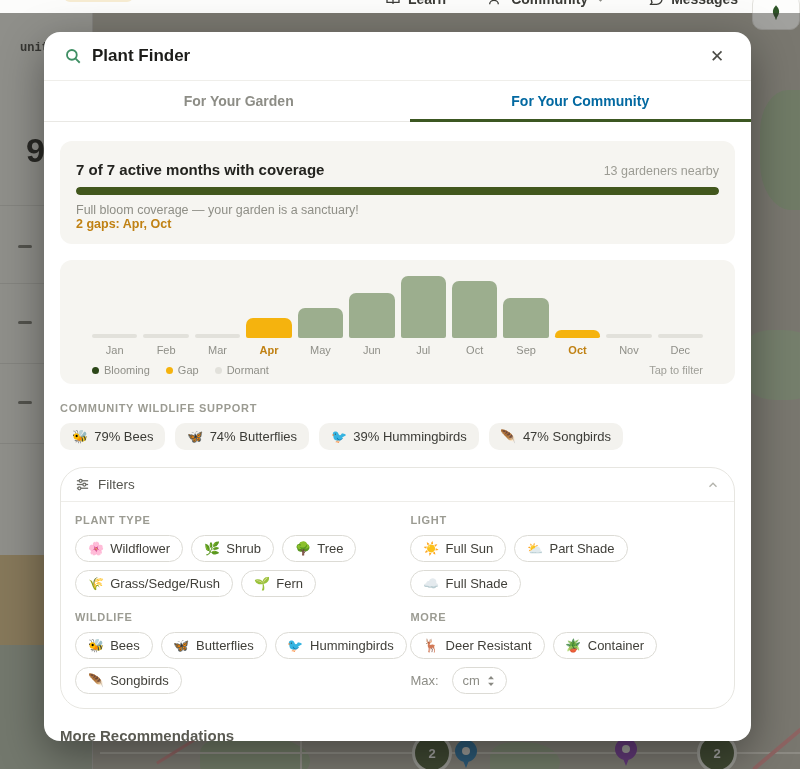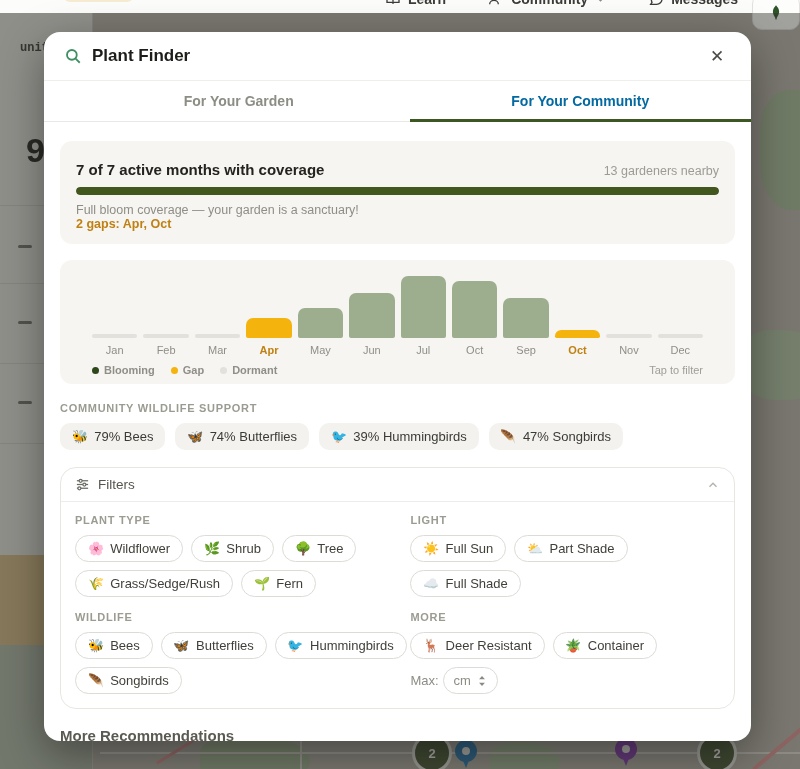--- a/index.html
+++ b/index.html
@@ -63,28 +63,28 @@
   .mlabels{display:flex;gap:6px;margin-top:6px;}
   .mlab{flex:1;text-align:center;font-size:11px;color:#8f8f88;}
   .mlab.gap{color:#c08113;font-weight:bold;}
   .legend{display:flex;align-items:center;gap:16px;margin-top:8px;}
   .litem{display:flex;align-items:center;gap:5px;font-size:11px;color:#8f8f88;}
   .ldot{width:7px;height:7px;border-radius:50%;}
   .tap{margin-left:auto;font-size:11px;color:#9f9f98;}
   .sec-label{font-size:11px;letter-spacing:.7px;color:#9b9b92;font-weight:600;margin-top:18px;}
   .chips{display:flex;gap:10px;margin-top:9px;flex-wrap:wrap;}
   .chip{background:#f3f2ee;border-radius:10px;padding:6px 12px;font-size:13px;color:#3b3b36;display:flex;gap:6px;align-items:center;cursor:pointer;}
-  .filters{margin-top:17px;border:1px solid #e7e6e1;border-radius:16px;background:#fff;}
+  .filters{margin-top:17px;border:1px solid #e7e6e1;border-radius:24px;background:#fff;}
   .f-head{display:flex;align-items:center;gap:8px;padding:9px 14px;border-bottom:1px solid #eeede9;font-size:13.5px;color:#55554f;cursor:pointer;}
   .f-chevron{margin-left:auto;color:#b3b3ac;}
   .f-body{padding:12px 14px 14px;display:grid;grid-template-columns:52% 48%;row-gap:14px;}
   .f-group-label{font-size:11px;letter-spacing:.7px;color:#9b9b92;font-weight:600;}
   .pills{display:flex;flex-wrap:wrap;gap:8px;margin-top:9px;align-items:center;}
   .pill{border:1px solid #dcdbd5;border-radius:999px;padding:5px 12px;font-size:13px;color:#403f39;background:#fff;display:flex;gap:6px;align-items:center;cursor:pointer;white-space:nowrap;}
-  .maxwrap{display:flex;align-items:center;gap:4px;font-size:13px;color:#8d8d86;}
+  .maxwrap{display:flex;align-items:center;gap:13px;font-size:13px;color:#8d8d86;}
   .stepper{border:1px solid #dcdbd5;border-radius:999px;padding:5px 10px;display:flex;gap:6px;align-items:center;font-size:13px;color:#8d8d86;cursor:pointer;justify-content:space-between;}
   .recs-h{margin-top:18px;font-size:15px;font-weight:bold;color:#5a5a52;}
   .card{margin-top:12px;border:1px solid #eae9e4;border-radius:12px;padding:12px;display:flex;gap:14px;cursor:pointer;}
 </style>
 </head>
 <body>
 
 <div class="map">
   <div class="blob" style="left:180px;top:40px;width:120px;height:60px;background:#a9bb9b;"></div>
   <div class="blob" style="left:760px;top:90px;width:80px;height:120px;background:#a4b896;"></div>
@@ -251,21 +251,21 @@
           <div class="mlab">May</div>
           <div class="mlab">Jun</div>
           <div class="mlab">Jul</div>
           <div class="mlab">Oct</div>
           <div class="mlab">Sep</div>
           <div class="mlab gap">Oct</div>
           <div class="mlab">Nov</div>
           <div class="mlab">Dec</div>
         </div>
       <div class="legend">
-        <span id="legend-items" style="display:flex;gap:16px;font-weight:bold;">
+        <span id="legend-items" style="display:flex;gap:16px;">
             <span class="litem"><span class="ldot" style="background:#2c4718"></span>Blooming</span>
             <span class="litem"><span class="ldot" style="background:#f5b30e"></span>Gap</span>
             <span class="litem"><span class="ldot" style="background:#e2e1db"></span>Dormant</span>
           </span>
         <span class="tap">Tap to filter</span>
       </div>
     </div>
 
     <div class="sec-label">COMMUNITY WILDLIFE SUPPORT</div>
     <div class="chips" id="wl-chips">

